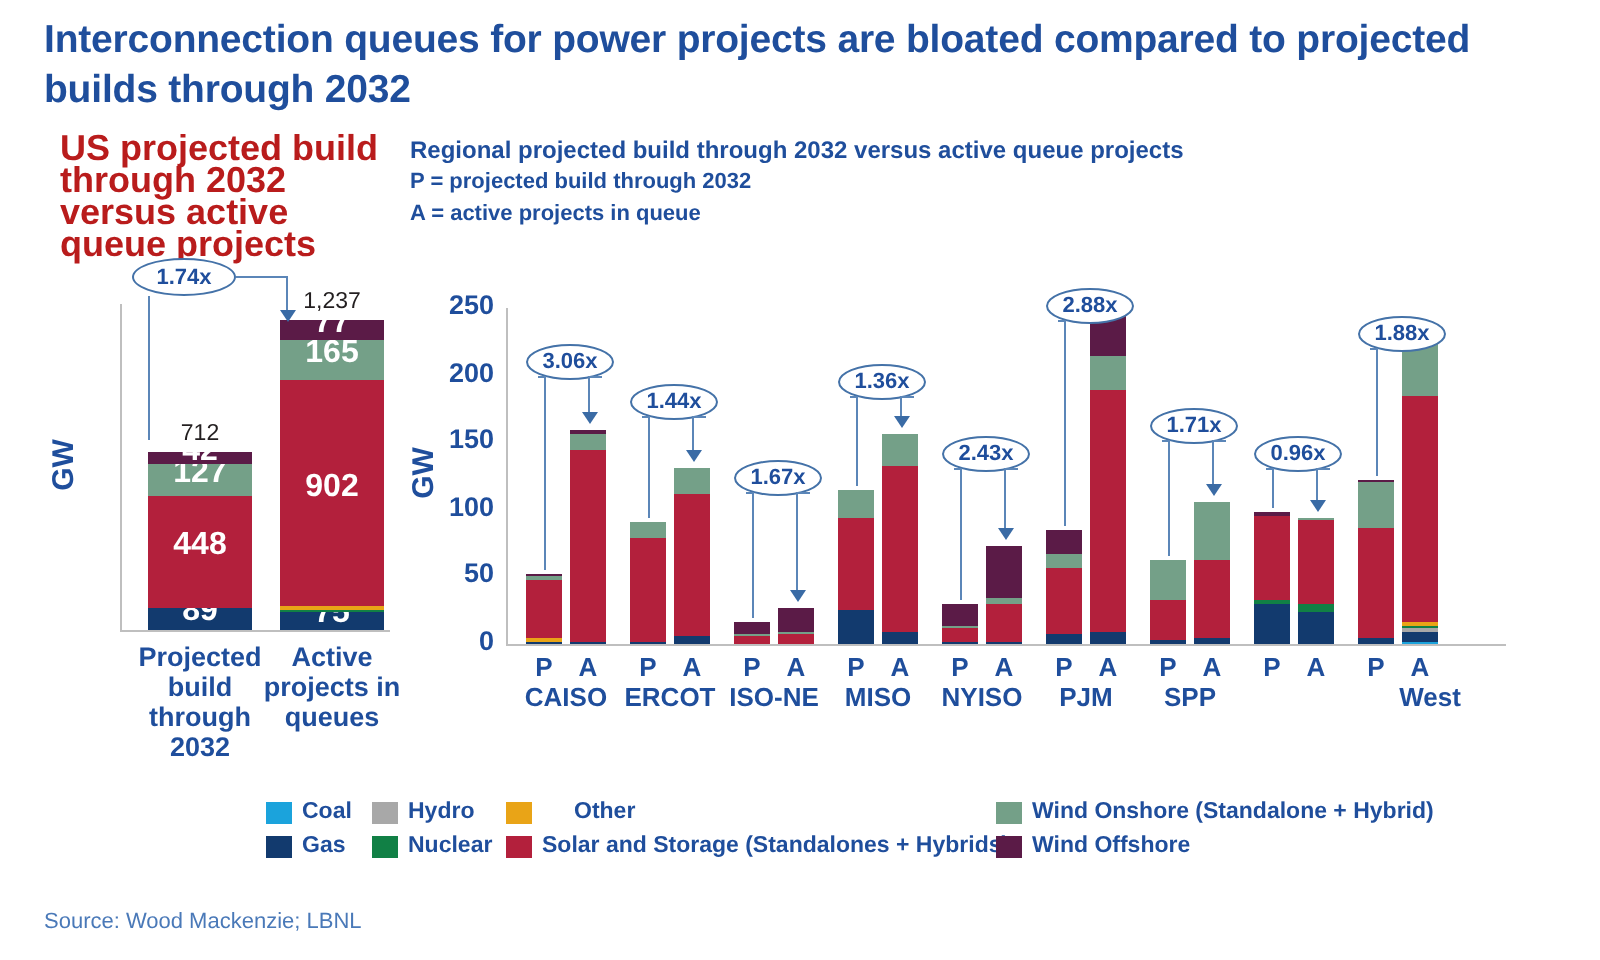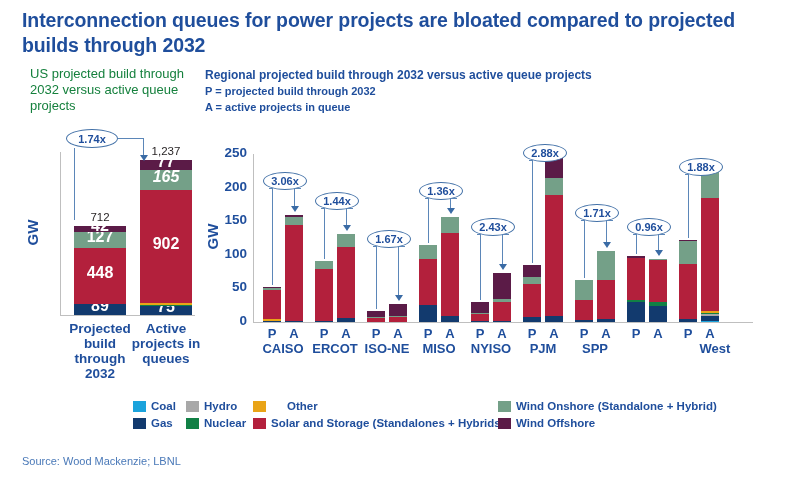--- a/index.html
+++ b/index.html
@@ -12,22 +12,22 @@
   #root { position: relative; width: 800px; height: 428px; }
 
   .title {
     position: absolute; left: 22px; top: 8px; width: 740px;
     font-size: 19.5px; font-weight: 700; line-height: 25px;
     color: #1F4E9C; letter-spacing: -0.1px;
   }
 
   .subtitle-left {
     position: absolute; left: 30px; top: 66px; width: 165px;
-    font-size: 13px; font-weight: 400; line-height: 16px;
-    color: #15803d;
+    font-size: 18px; font-weight: 700; line-height: 16px;
+    color: #b91c1c;
   }
   .subtitle-right {
     position: absolute; left: 205px; top: 68px; width: 420px;
     font-size: 12px; font-weight: 700; line-height: 15px; color: #1F4E9C;
   }
   .sub-note { font-size: 11px; font-weight: 700; color: #1F4E9C; line-height: 16px; }
 
   
   .axis-line { position: absolute; background: #BFBFBF; }
   .ylabel {
@@ -124,21 +124,21 @@
       <div class="total-label" style="left: 62px; top: 71.4785px; width: 76px;">712</div>
       <div class="xcat-left" style="left: 58px; top: 181px; width: 84px;">Projected build through 2032</div>
       <div class="bar" style="left: 140px; top: 19.8992px; width: 52px; height: 155.101px;">
         <div class="seg" style="bottom: 0px; height: 9.40385px; background: rgb(18, 58, 110);"></div>
         <div class="seg-label" style="bottom: -0.298077px;">75</div>
         <div class="seg" style="bottom: 9.40385px; height: 1.00308px; background: rgb(17, 128, 69);"></div>
         <div class="seg" style="bottom: 10.4069px; height: 1.25385px; background: rgb(233, 164, 23);"></div>
         <div class="seg" style="bottom: 11.6608px; height: 113.097px; background: rgb(179, 32, 60);"></div>
         <div class="seg-label" style="bottom: 63.2092px;">902</div>
         <div class="seg" style="bottom: 124.758px; height: 20.6885px; background: rgb(116, 160, 136);"></div>
-        <div class="seg-label" style="bottom: 130.102px; font-style: italic;">165</div>
+        <div class="seg-label" style="bottom: 130.102px;">165</div>
         <div class="seg" style="bottom: 145.446px; height: 9.65462px; background: rgb(91, 27, 71);"></div>
         <div class="seg-label" style="bottom: 145.273px;">77</div>
       </div>
       <div class="total-label" style="left: 128px; top: 4.89923px; width: 76px;">1,237</div>
       <div class="xcat-left" style="left: 124px; top: 181px; width: 84px;">Active projects in queues</div>
       <div class="callout" style="left: 0px; top: 0px; width: 200px; height: 80px;">
         <div class="pill" style="left: 66px; top: -11px; width: 52px; height: 19px;">1.74x</div>
         <div class="lead" style="left: 74px; top: 8px; height: 72px;"></div>
         <div class="leadh" style="left: 74px; top: -1.5px; width: 0px;"></div>
         <div class="lead" style="left: 143px; top: -2px; height: 18px;"></div>

